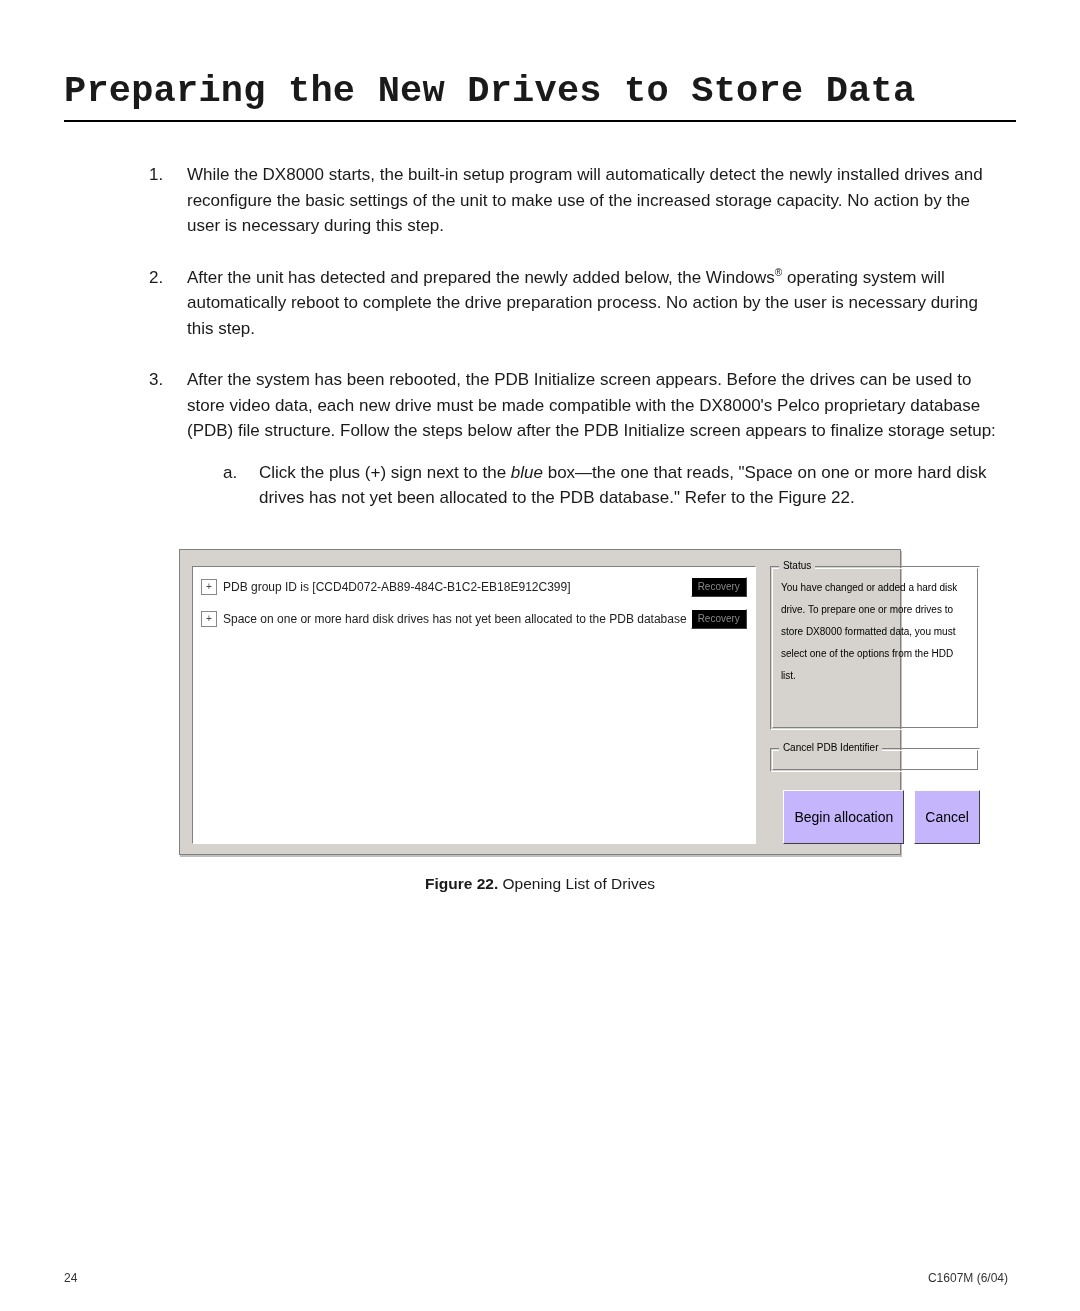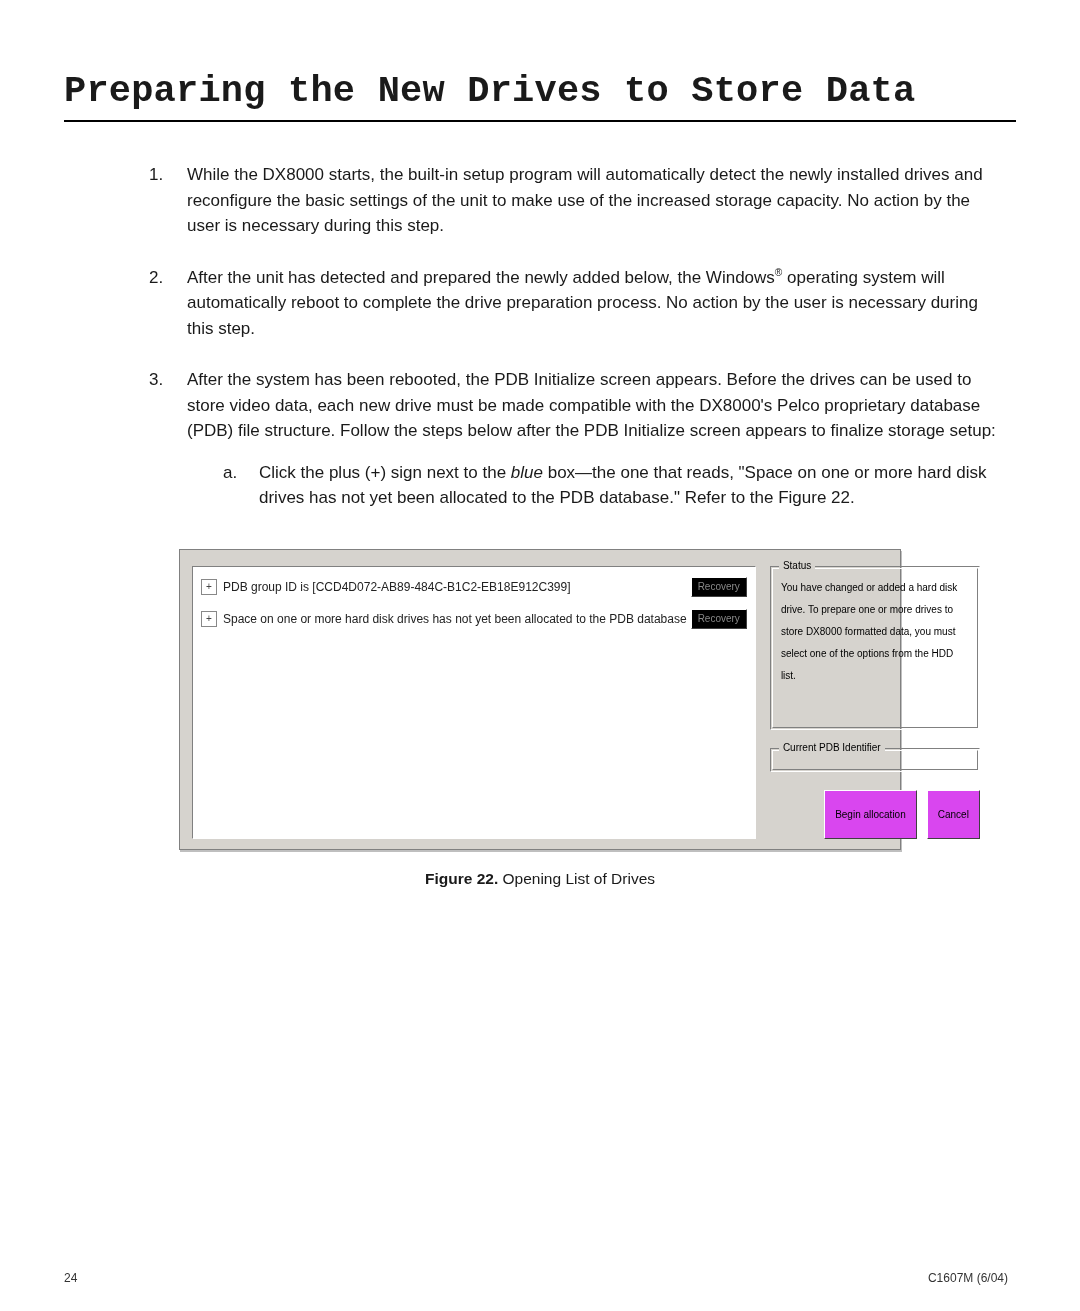--- a/index.html
+++ b/index.html
@@ -13,21 +13,21 @@
   .fig-wrap{margin-top:38px;text-align:center}
   .dialog{width:720px;margin:0 auto;background:#d6d3ce;border:1px solid #808080;box-shadow:1px 2px 0 rgba(0,0,0,0.25);text-align:left;font-family:Tahoma,Arial,sans-serif;font-size:10px;color:#000}
   .titlebar{background:#0b246a;color:#fff;padding:3px 6px;font-size:11px;font-weight:700;display:flex;align-items:center;justify-content:space-between}
   .close-x{width:15px;height:14px;background:#d6d3ce;border:1px solid #fff;border-right-color:#404040;border-bottom-color:#404040;display:flex;align-items:center;justify-content:center;color:#000;font-size:10px;font-weight:700}
   .dbody{display:flex;padding:16px 12px 10px 12px;min-height:270px}
   .left-col{flex:1 1 auto;border:1px solid #fff;border-top-color:#808080;border-left-color:#808080;background:#fff;padding:10px 8px 8px 8px;min-height:250px;position:relative}
   .row{display:flex;align-items:center;margin-bottom:12px;line-height:14px}
   .row .txt{flex:1 1 auto;padding:0 4px 0 6px;font-size:12px;color:#222;white-space:nowrap;overflow:hidden;text-overflow:clip}
   .plus{width:14px;height:14px;border:1px solid #888;display:flex;align-items:center;justify-content:center;font-size:10px;line-height:1;color:#444;background:#fff;flex:0 0 14px}
   .btn-small{border:1px solid #fff;border-right-color:#404040;border-bottom-color:#404040;background:#000000;color:#888;padding:2px 6px;font-size:10px;white-space:nowrap}
-  .btn{border:1px solid #fff;border-right-color:#404040;border-bottom-color:#404040;background:#d946ef;color:#000;padding:18px 10px;font-size:10px;white-space:nowrap}
+  .btn{border:1px solid #fff;border-right-color:#404040;border-bottom-color:#404040;background:#c4b5fd;color:#000;padding:18px 10px;font-size:14px;white-space:nowrap}
   .right-col{width:210px;flex:0 0 210px;margin-left:14px;display:flex;flex-direction:column;gap:18px}
   .gbox{border:1px solid #808080;border-bottom-color:#fff;border-right-color:#fff;padding:10px 10px 12px 10px;position:relative}
   .gbox-inner{border:1px solid #fff;border-bottom-color:#808080;border-right-color:#808080;position:absolute;inset:1px;pointer-events:none}
   .gbox-label{position:absolute;top:-7px;left:8px;background:#d6d3ce;padding:0 4px;font-size:10px}
   .gbox-text{font-size:10px;line-height:22px}
   .btn-row{display:flex;gap:10px;justify-content:flex-end;margin-top:auto}
   .figcap{margin-top:20px;font-size:15.5px;font-weight:300}
   .figcap b{font-weight:700}
   .footer{position:absolute;bottom:26px;left:64px;right:72px;display:flex;justify-content:space-between;font-size:12px;color:#333}
   em.blue{font-style:italic}
@@ -86,21 +86,21 @@
           </div>
         </div>
         <div class="right-col">
           <div class="gbox" style="min-height:140px">
             <div class="gbox-inner"></div>
             <div class="gbox-label">Status</div>
             <div class="gbox-text">You have changed or added a hard disk drive. To prepare one or more drives to store DX8000 formatted data, you must select one of the options from the HDD list.</div>
           </div>
           <div class="gbox">
             <div class="gbox-inner"></div>
-            <div class="gbox-label">Current PDB Identifier</div>
+            <div class="gbox-label">Cancel PDB Identifier</div>
           </div>
           <div class="btn-row">
             <span class="btn">Begin allocation</span>
             <span class="btn">Cancel</span>
           </div>
         </div>
       </div>
     </div>
 
     <div class="figcap">

